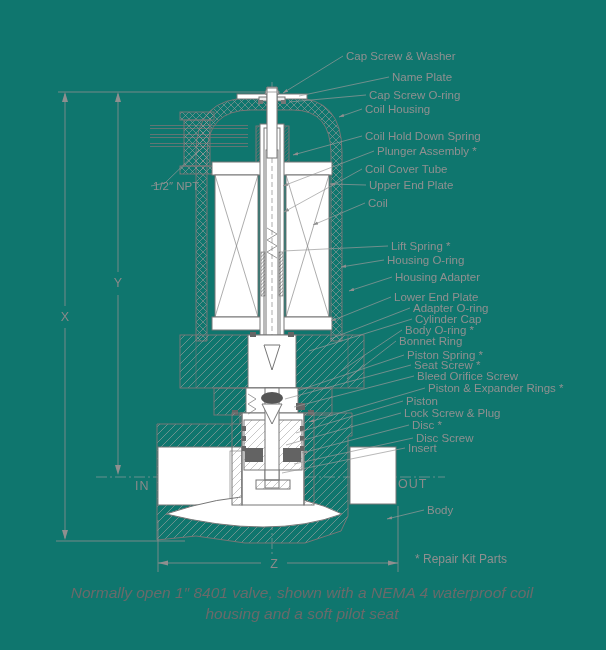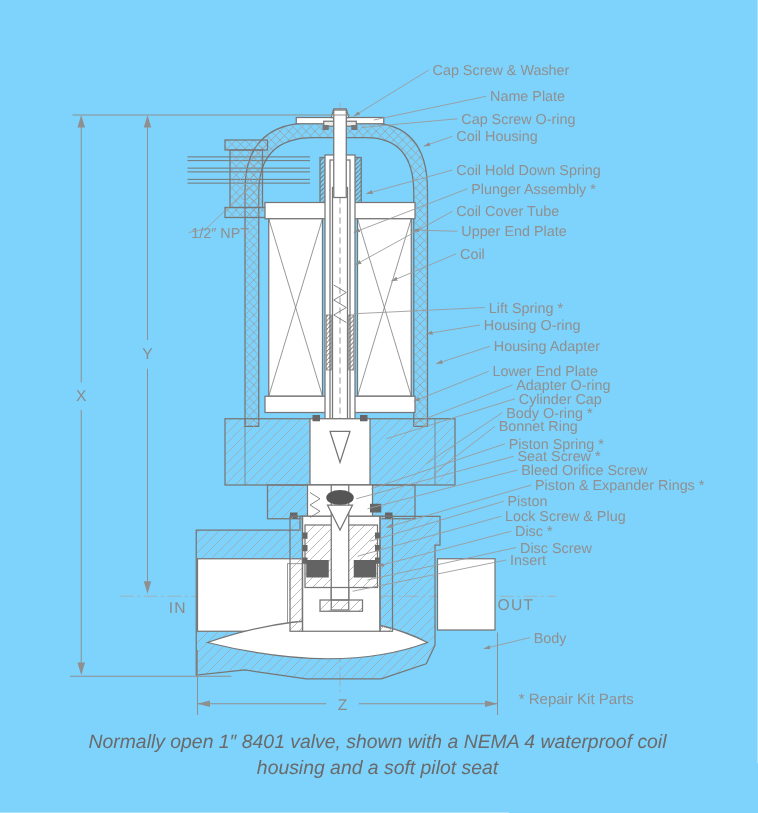--- a/index.html
+++ b/index.html
@@ -1,17 +1,17 @@
 <!DOCTYPE html>
 <html><head>
 <meta charset="utf-8">
 <style>
   html,body{margin:0;padding:0;}
   body{background:#fbfaf7;font-family:"Liberation Sans",sans-serif;}
-  .page{position:relative;width:606px;height:650px;background:#7dd3fc;overflow:hidden;}
+  .page{position:relative;width:606px;height:650px;background:#0f766e;overflow:hidden;}
   svg{display:block;}
   text{font-family:"Liberation Sans",sans-serif;}
   .plabel{font-size:11.5px;fill:#909090;}
   .dimlabel{font-size:12.5px;fill:#8a8a8a;}
   .portlabel{font-size:12.5px;fill:#8a8a8a;letter-spacing:1px;}
   .footnote{font-size:12px;fill:#8f8f8f;}
   .caption{font-size:15.5px;font-style:italic;fill:#6a6a6a;}
 </style>
 </head>
 <body>

